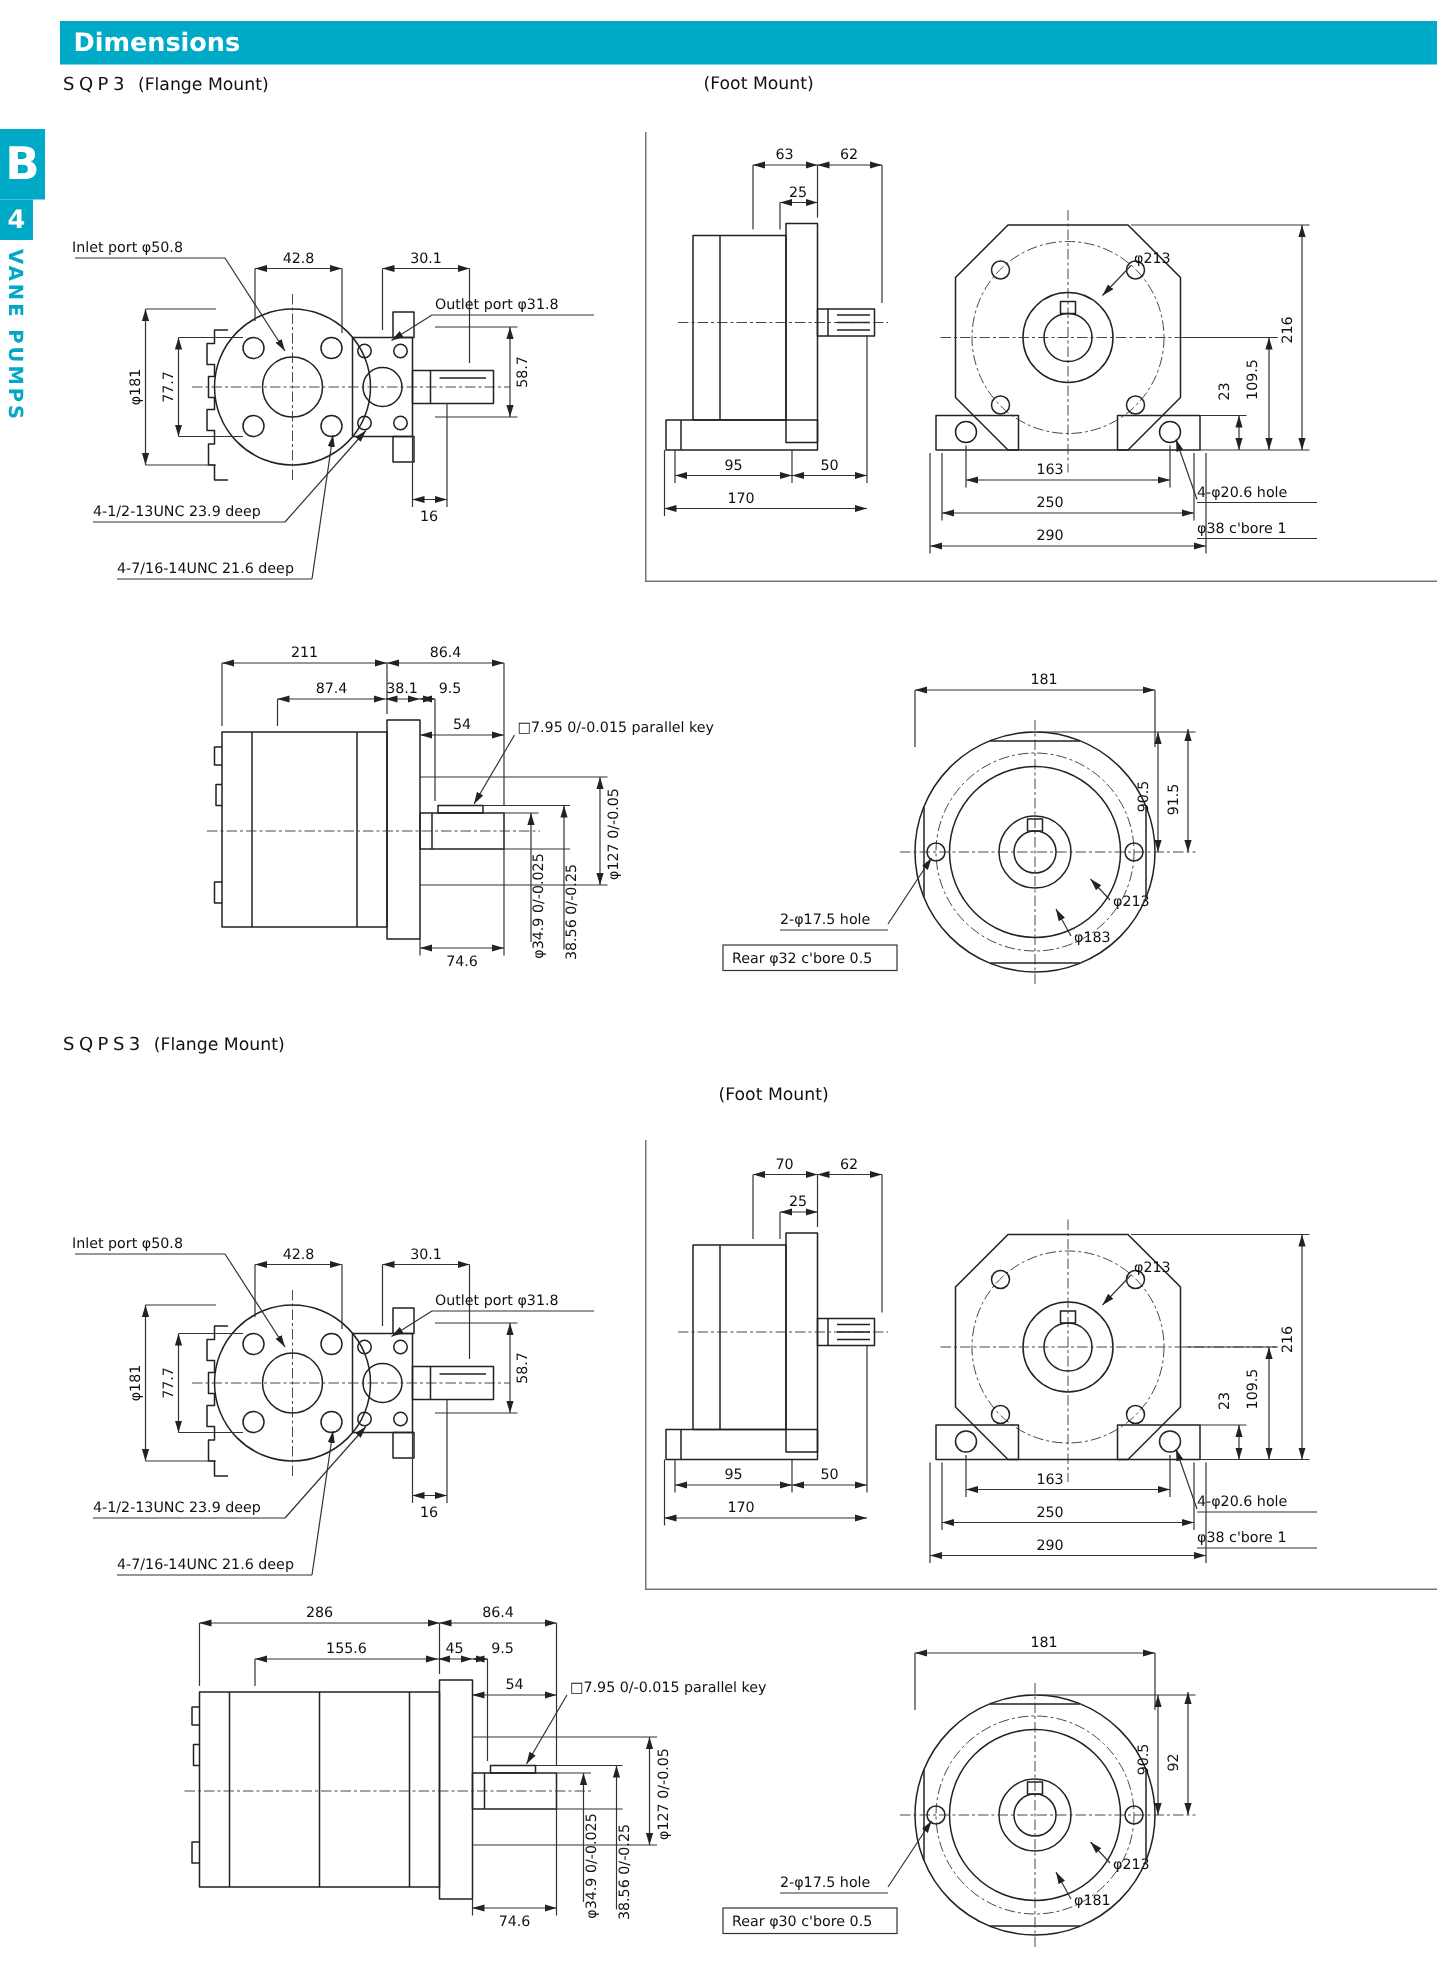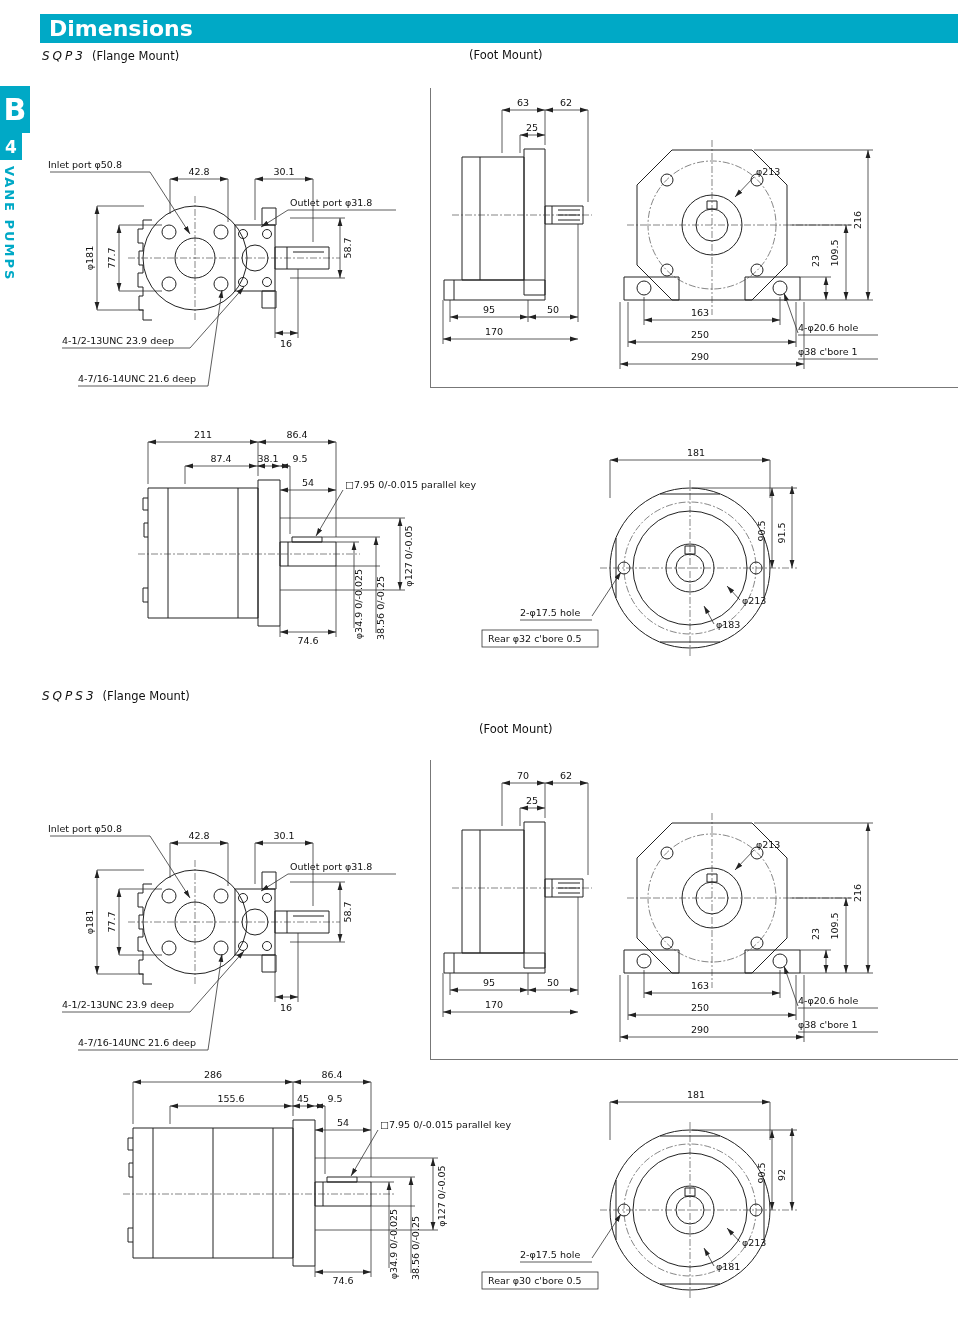--- a/index.html
+++ b/index.html
@@ -1,27 +1,27 @@
 <!DOCTYPE html>
 <html><head>
 <meta charset="utf-8">
 <style>
   * { margin:0; padding:0; box-sizing:border-box; }
   html,body { background:#fff; }
   body { width:964px; height:1321px; position:relative; font-family:"DejaVu Sans",sans-serif; overflow:hidden; }
   .header-bar { position:absolute; left:40px; top:14px; width:918px; height:29px; background:#00a9c6;
-    color:#fff; display:flex; align-items:center; padding-left:9px; font-size:22px; font-weight:bold; }
+    color:#fff; display:flex; align-items:center; padding-left:9px; font-size:17px; font-weight:bold; }
   .tab-b { position:absolute; left:0; top:86px; width:30px; height:47px; background:#00a9c6; color:#fff;
     font-size:30px; font-weight:bold; display:flex; align-items:center; justify-content:center; }
   .tab-4 { position:absolute; left:0; top:133px; width:22px; height:27px; background:#00a9c6; color:#fff;
     font-size:17px; font-weight:bold; display:flex; align-items:center; justify-content:center; }
   .vane { position:absolute; left:2px; top:166px; color:#00a9c6; font-weight:bold; font-size:13px;
     writing-mode:vertical-rl; letter-spacing:2px; }
   .sec-title { position:absolute; font-size:12px; color:#111; white-space:nowrap; }
-  .sec-title .model { letter-spacing:3px; font-weight:500;font-style:italic; }
+  .sec-title .model { letter-spacing:3px; font-weight:500; }
   .sec-title .mount { margin-left:6px; font-size:11.5px; }
   .frame { position:absolute; border-left:1px solid #777; border-bottom:1px solid #777; }
   .drawing { position:absolute; overflow:visible; }
   svg text { font-size:9.5px; fill:#111; font-family:"DejaVu Sans",sans-serif; }
   .ln { stroke:#222; stroke-width:1; fill:none; stroke-linejoin:round; }
   .dim { stroke:#333; stroke-width:0.8; fill:none; }
   .cl { stroke:#333; stroke-width:0.6; fill:none; stroke-dasharray:7 2 2 2; }
 </style>
 </head>
 <body>

